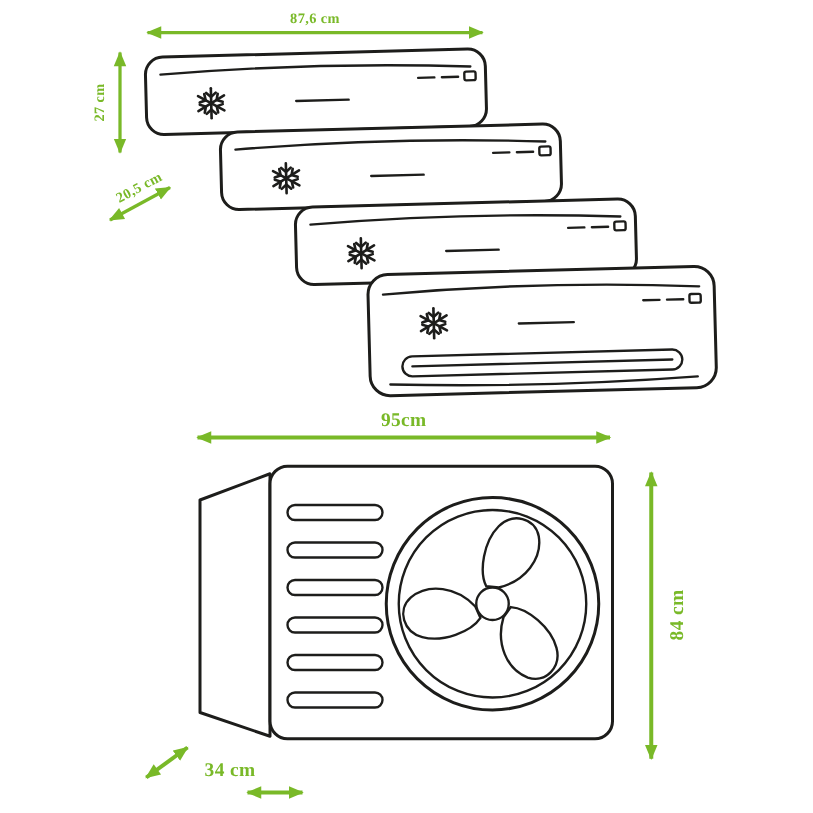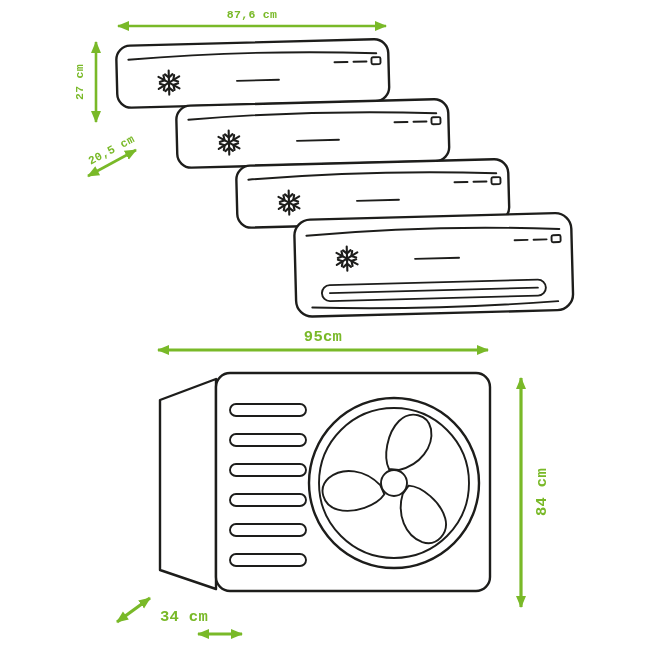--- a/index.html
+++ b/index.html
@@ -1,16 +1,16 @@
 <!DOCTYPE html>
 <html style="--accent: #79b928; --line: #1d1d1b;"><head>
 <meta charset="utf-8">
 <style>
   html,body{margin:0;padding:0;background:#ffffff;}
-  .page{width:650px;height:650px;background:#ffffff;font-family:Liberation Mono, monospace;overflow:hidden;}
+  .page{width:650px;height:650px;background:#ffffff;font-family:Liberation Serif, serif;overflow:hidden;}
   .unit{fill:#ffffff;stroke:var(--line,#1d1d1b);stroke-width:2.4;stroke-linejoin:round;}
   .detail{fill:none;stroke:var(--line,#1d1d1b);stroke-width:1.9;stroke-linecap:round;}
   .detail-f{fill:#ffffff;stroke:var(--line,#1d1d1b);stroke-width:1.9;}
   .sf{fill:none;stroke:var(--line,#1d1d1b);stroke-width:2.1;stroke-linecap:round;}
   .arrow{fill:none;stroke:var(--accent,#79b928);stroke-width:3.2;}
   .arrow.thin{stroke-width:2.6;}
   .arrowhead{fill:var(--accent,#79b928);}
   .dim-label{fill:var(--accent,#79b928);font-weight:700;font-size:15.5px;letter-spacing:.3px;}
   .dim-label.small{font-size:11.5px;}
 </style>

